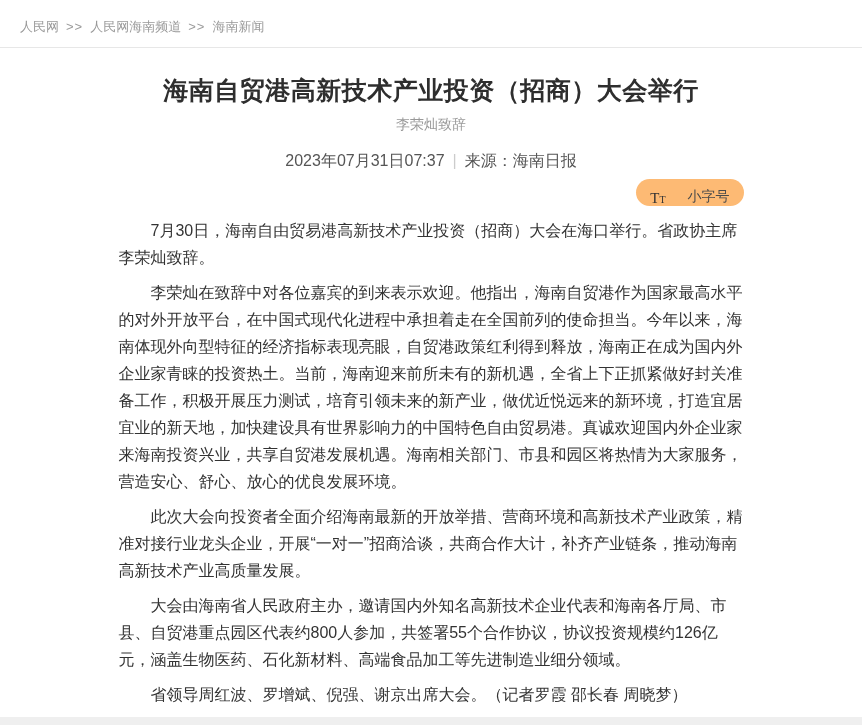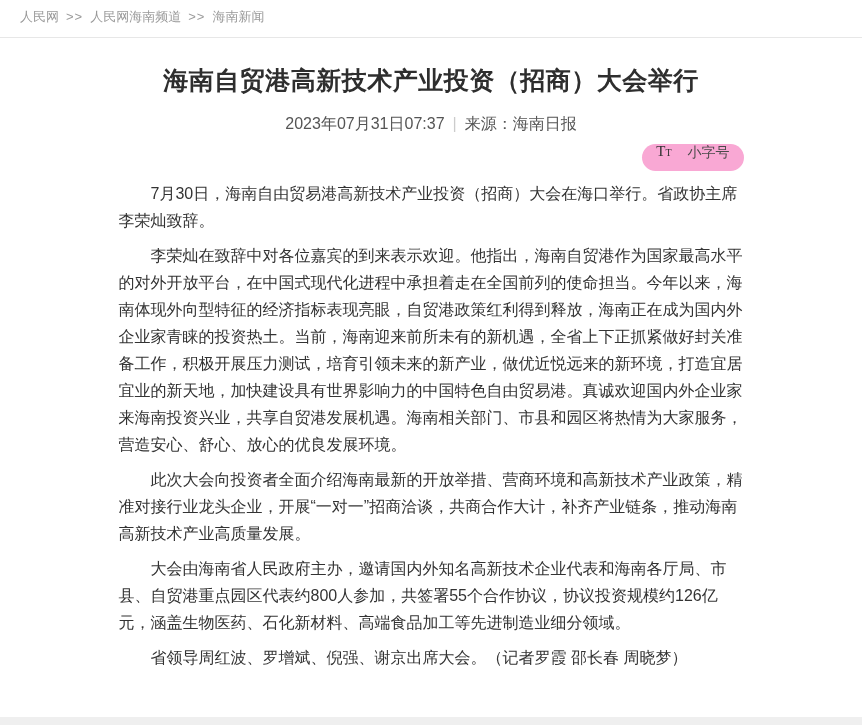--- a/index.html
+++ b/index.html
@@ -6,21 +6,21 @@
   body {
     width: 862px;
     height: 725px;
     background: #ffffff;
     font-family: "Liberation Sans", "DejaVu Sans", sans-serif;
     color: #333333;
     overflow: hidden;
     position: relative;
   }
   .breadcrumb {
-    padding: 9px 20px 12px 20px;
+    padding: 19px 20px 12px 20px;
     font-size: 13px;
     color: #999999;
     line-height: 16px;
   }
   .breadcrumb a {
     color: #999999;
     text-decoration: none;
     cursor: pointer;
   }
   .breadcrumb .sep {
@@ -64,23 +64,23 @@
     cursor: pointer;
   }
   .toolbar {
     width: 625px;
     margin: 7px auto 0;
     text-align: right;
     height: 27px;
   }
   .font-size-pill {
     display: inline-flex;
-    align-items: flex-start;
-    gap: 16px;
-    background: #f9a8d4;
+    align-items: flex-end;
+    gap: 22px;
+    background: #fdba74;
     border: none;
     border-radius: 14px;
     height: 27px;
     padding: 0 14px;
     font-size: 14px;
     color: #4a4a4a;
     cursor: pointer;
     font-family: "Liberation Sans", "DejaVu Sans", sans-serif;
   }
   .tt {
@@ -114,20 +114,21 @@
 <body>
 
 <div class="breadcrumb">
   <a>人民网</a><span class="sep">&gt;&gt;</span><a>人民网海南频道</a><span class="sep">&gt;&gt;</span><a>海南新闻</a>
 </div>
 
 <div class="top-divider"></div>
 
 <div class="article-header">
   <h1>海南自贸港高新技术产业投资（招商）大会举行</h1>
+  <div class="subtitle">李荣灿致辞</div>
   <div class="meta">
     <span>2023年07月31日07:37</span><span class="meta-sep">|</span><span>来源：</span><a>海南日报</a>
   </div>
   <div class="toolbar">
     <button class="font-size-pill">
       <span class="tt"><span class="t-big">T</span><span class="t-small">T</span></span>
       <span>小字号</span>
     </button>
   </div>
 </div>

